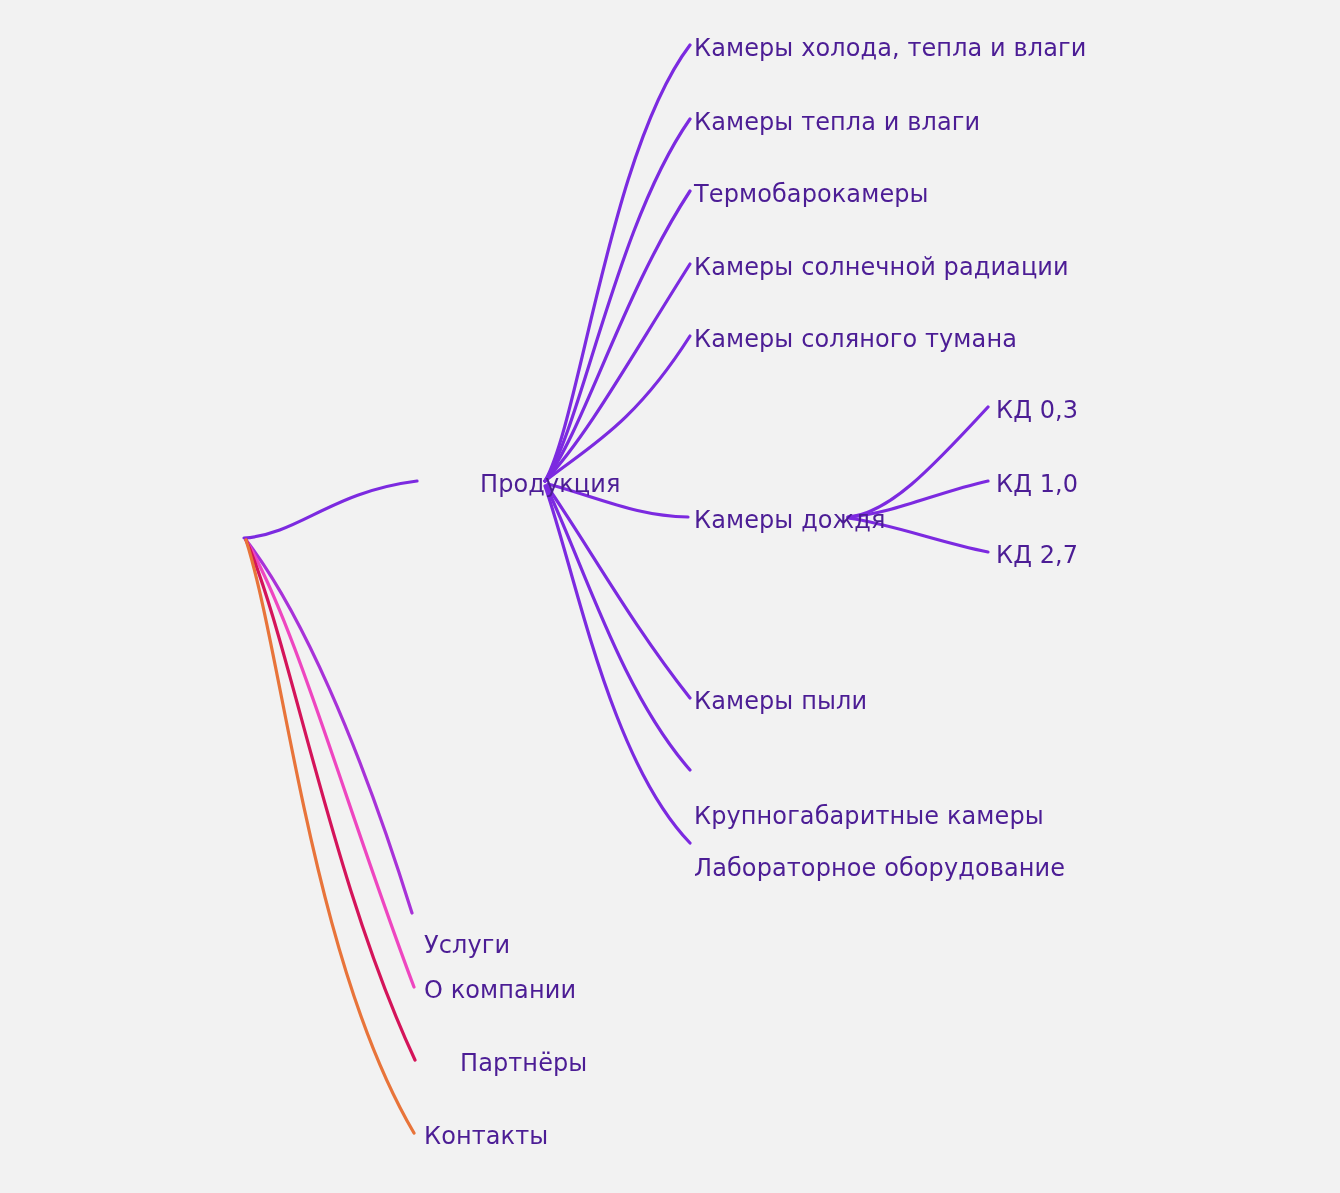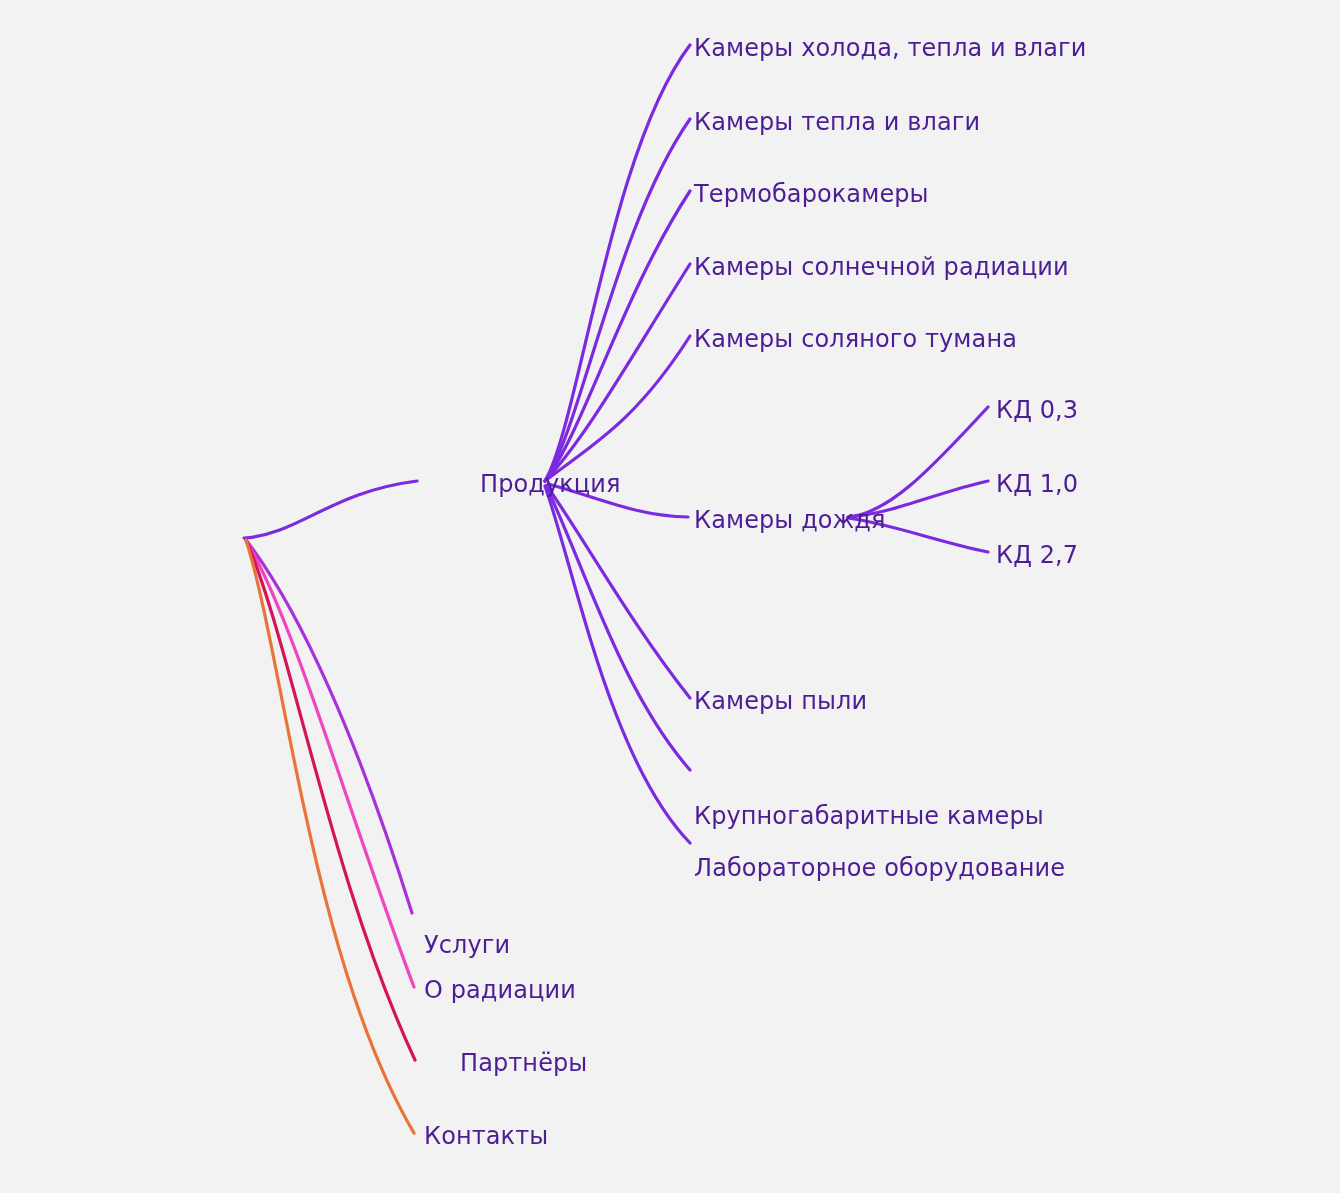--- a/index.html
+++ b/index.html
@@ -104,21 +104,21 @@
 
   <div class="node-label" style="left:444px; top:472px;margin-left:36px;">
     <span>Продукция</span>
   </div>
 
   <div class="node-label" style="left:424px; top:901px;margin-top:32px;">
     <span>Услуги</span>
   </div>
 
   <div class="node-label" style="left:424px; top:978px;">
-    <span>О радиации</span>
+    <span>О компании</span>
   </div>
 
   <div class="node-label" style="left:424px; top:1051px;margin-left:36px;">
     <span>Партнёры</span>
   </div>
 
   <div class="node-label" style="left:424px; top:1124px;">
     <span>Контакты</span>
   </div>
 

